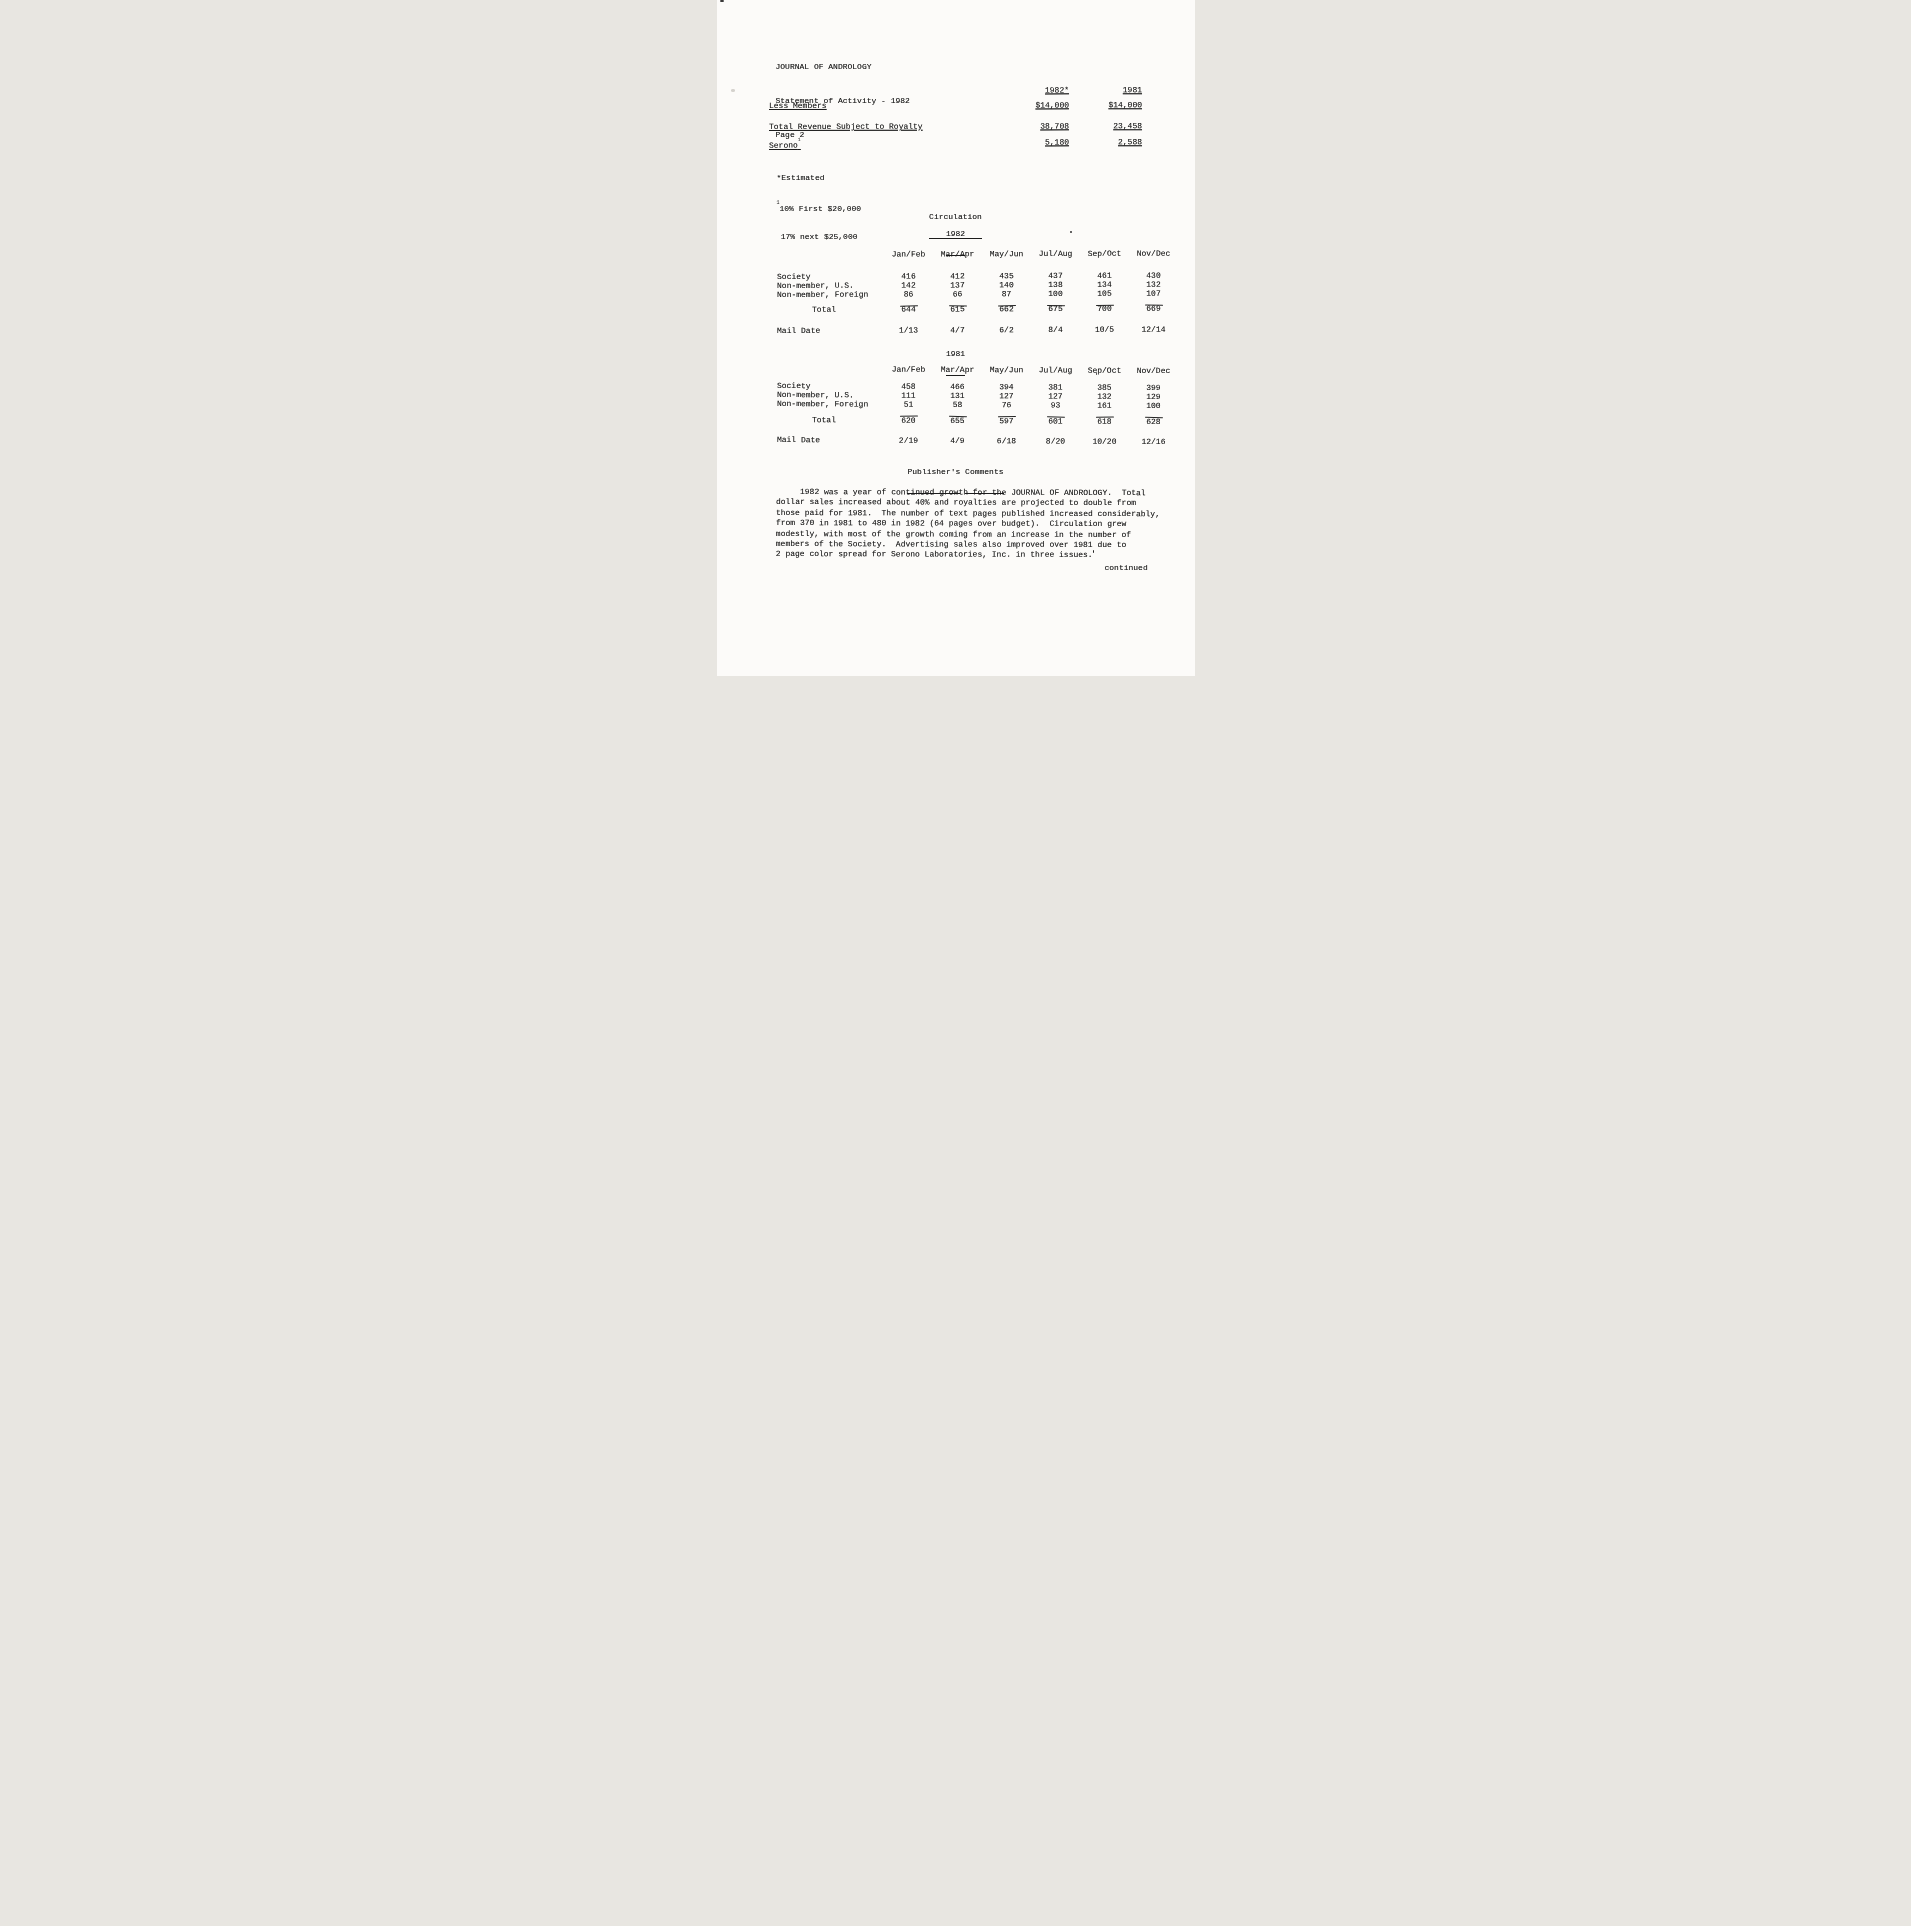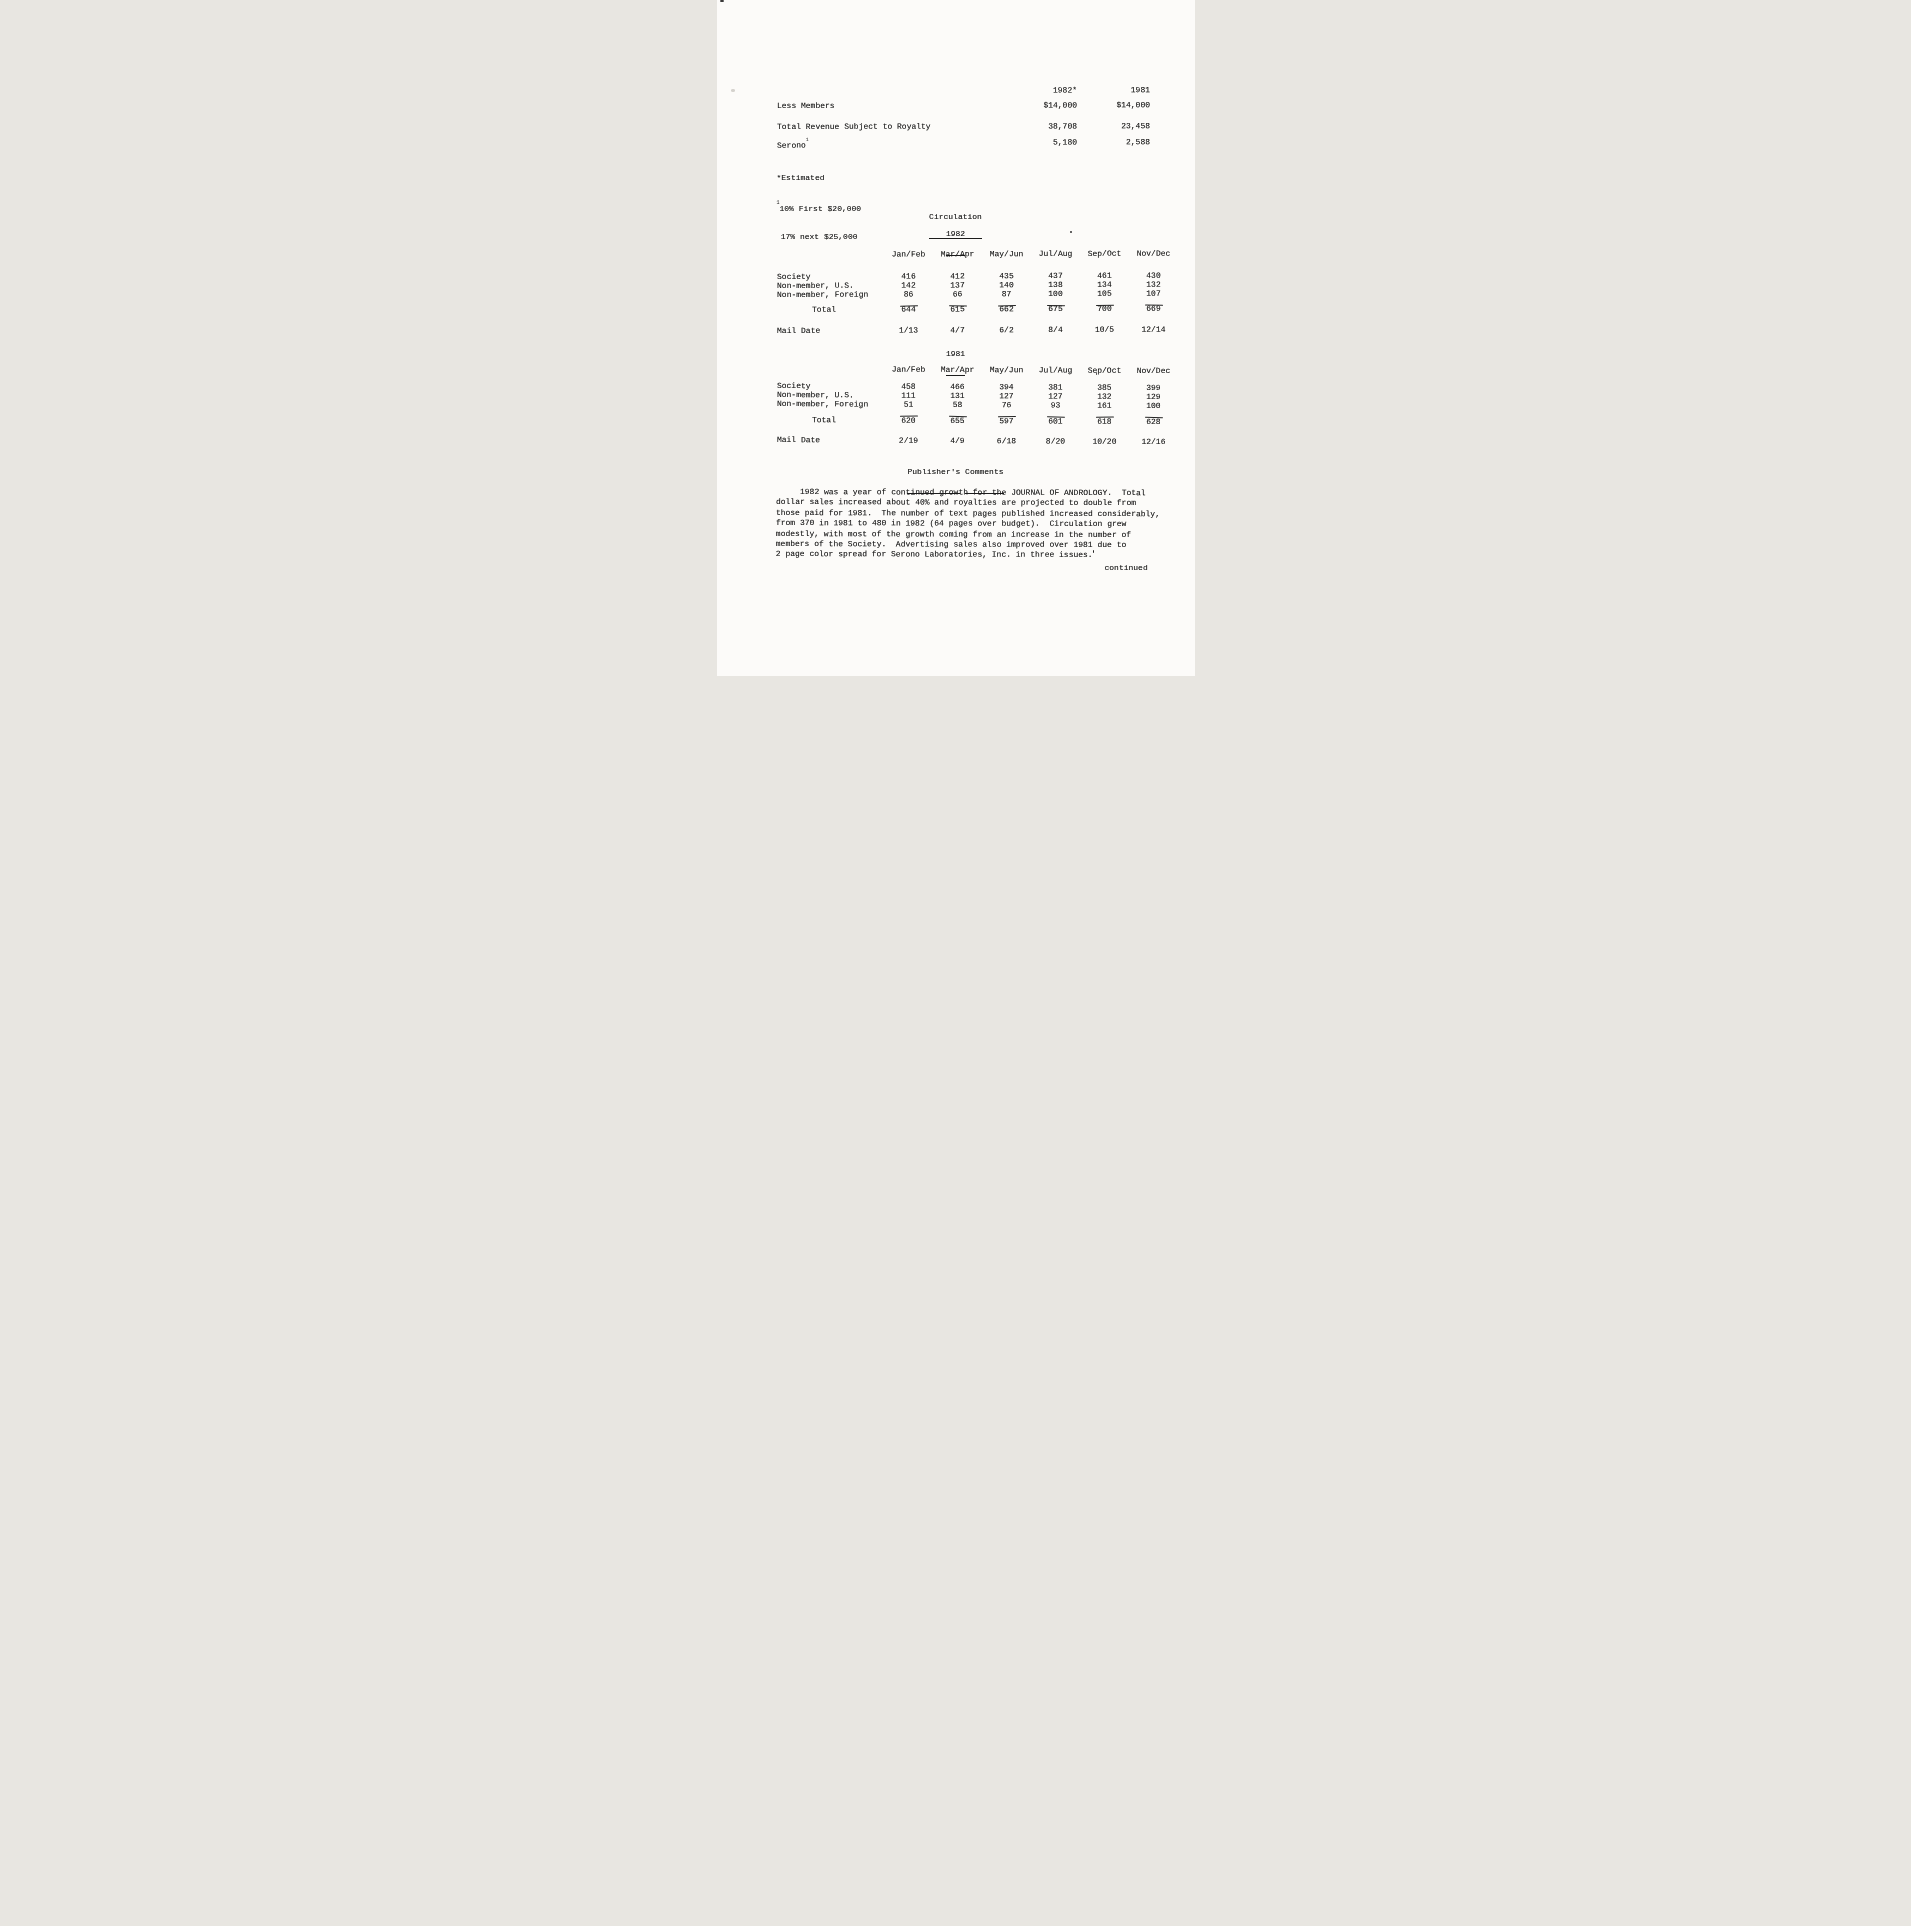--- a/index.html
+++ b/index.html
@@ -10,21 +10,21 @@
     background:#fcfbf9;
     color:#1b1b1b;
     font-family:"Liberation Mono","DejaVu Sans Mono",monospace;
     font-size:8px;line-height:10px;
     text-shadow:0 0 0.4px rgba(25,25,25,.45);
     overflow:hidden;
   }
   .abs{position:absolute;transform-origin:left top;}
   .hdr{left:59px;top:39px;line-height:11.2px;white-space:pre;}
   
-  .finrow{left:60px;display:grid;grid-template-columns:208px 92px 73px;white-space:pre;}
+  .finrow{left:52px;display:grid;grid-template-columns:208px 92px 73px;white-space:pre;text-decoration:underline;}
   .finrow .v{text-align:right;}
   .fns{left:60px;top:154px;line-height:9.6px;white-space:pre;}
   .fn3{padding-left:4.2px;}
   .sup{font-size:5px;position:relative;top:-3.1px;text-shadow:none;}
   
   .ctitle{left:0;width:478px;text-align:center;}
   .u{border-bottom:0.8px solid #1c1c1c;padding-bottom:17px;}
   
   .crow{left:60px;display:grid;grid-template-columns:107px repeat(6,49px);white-space:pre;}
   .crow .c{text-align:center;}
@@ -43,20 +43,25 @@
   .tc{transform:rotate(0.3deg);}
   .td{transform:rotate(0.18deg);}
   
   .speck{position:absolute;border-radius:50%;}
 </style>
 </head>
 <body>
 
 <div class="page">
 
+  <div class="abs hdr">
+    <div>JOURNAL OF ANDROLOGY</div>
+    <div>Statement of Activity - 1982</div>
+    <div>Page 2</div>
+  </div>
 
   <div class="abs finrow ta" style="top:86px">
     <span class="lb"></span>
     <span class="v">1982*</span>
     <span class="v">1981</span>
   </div>
 
   <div class="abs finrow ta" style="top:101px">
     <span class="lb">Less Members</span>
     <span class="v">$14,000</span>

